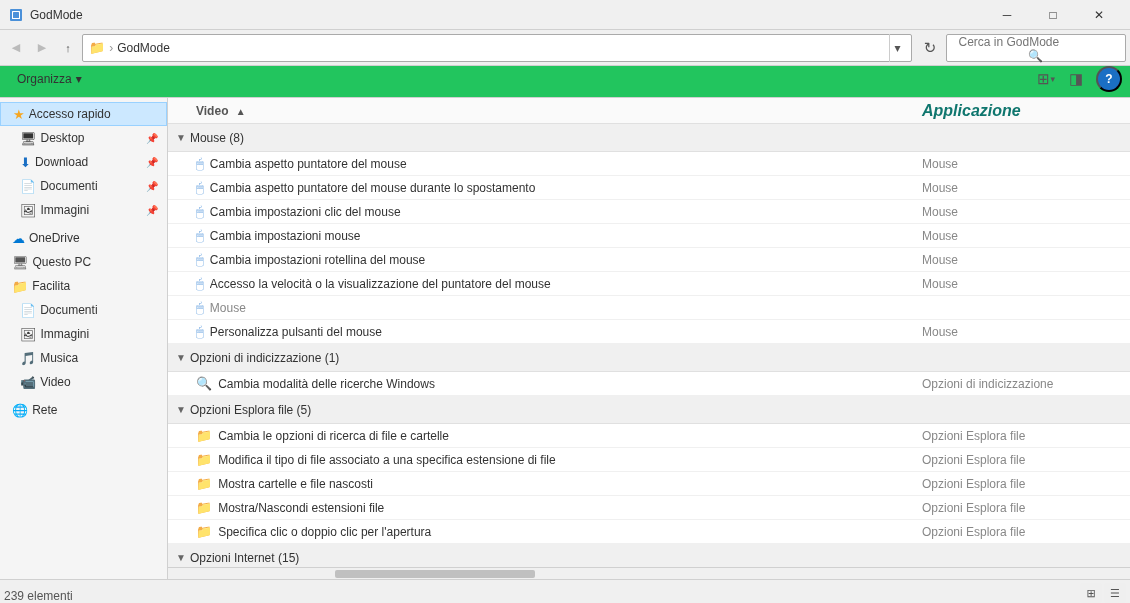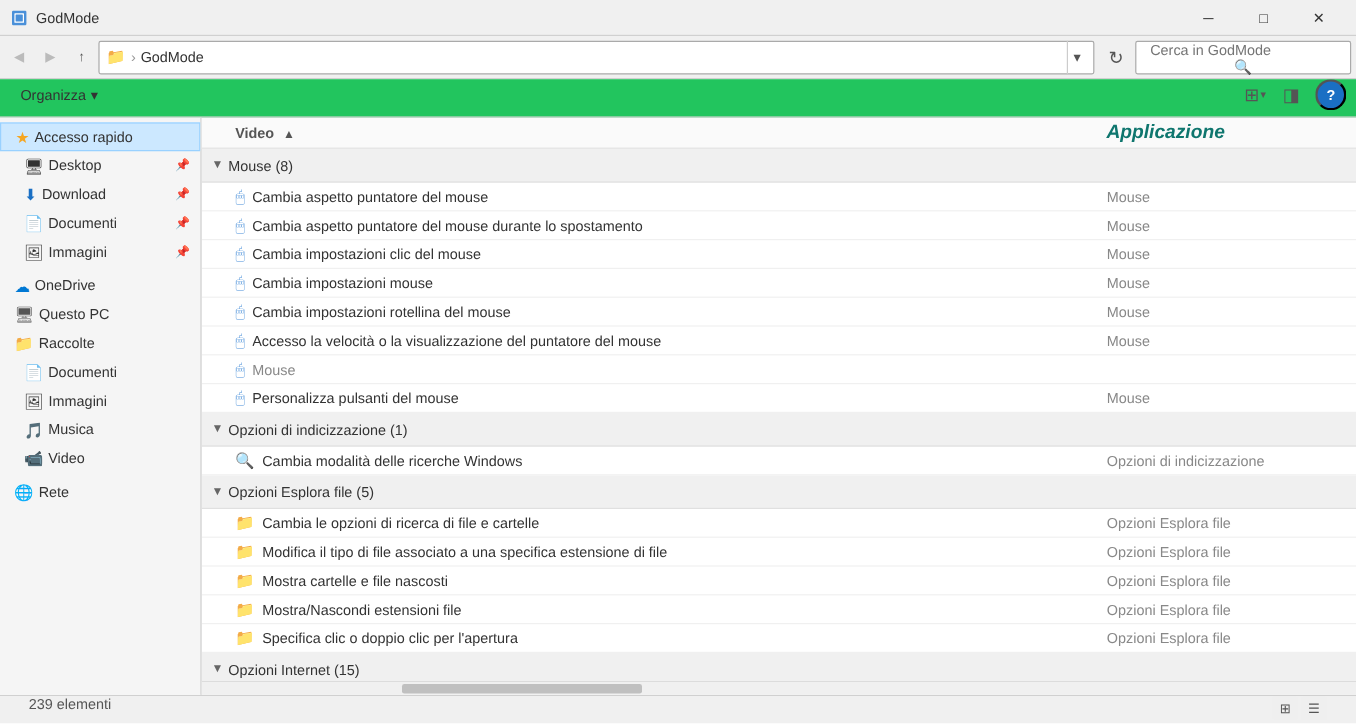--- a/index.html
+++ b/index.html
@@ -200,22 +200,22 @@
       cursor: pointer; background: #1a6fc4; color: #fff;
       border-radius: 50%; font-size: 12px; font-weight: bold; margin-left: 4px;
     }
 
     
     .status-bar {
       height: 24px;
       background: #f0f0f0;
       border-top: 1px solid #d0d0d0;
       display: flex;
-      align-items: flex-start;
-      padding: 0 24px;
+      align-items: flex-end;
+      padding: 0 4px;
       font-size: 12px;
       color: #555;
       gap: 8px;
     }
     .status-count { flex: 1; }
     .status-view-icons { display: flex; gap: 2px; margin-left: auto; }
     .status-view-btn {
       width: 22px; height: 20px;
       display: flex; align-items: center; justify-content: center;
       cursor: pointer; font-size: 11px; color: #555;
@@ -343,21 +343,21 @@
       <span>OneDrive</span>
     </div>
 
     <div class="sidebar-item">
       <span class="sidebar-icon" style="color:#555;">🖥</span>
       <span>Questo PC</span>
     </div>
 
     <div class="sidebar-item">
       <span class="sidebar-icon" style="color:#e8a020;">📁</span>
-      <span>Raccolte</span>
+      <span>Facilita</span>
     </div>
     <div class="sidebar-item" style="padding-left: 20px;">
       <span class="sidebar-icon">📄</span>
       <span>Documenti</span>
     </div>
     <div class="sidebar-item" style="padding-left: 20px;">
       <span class="sidebar-icon">🖼</span>
       <span>Immagini</span>
     </div>
     <div class="sidebar-item" style="padding-left: 20px;">

